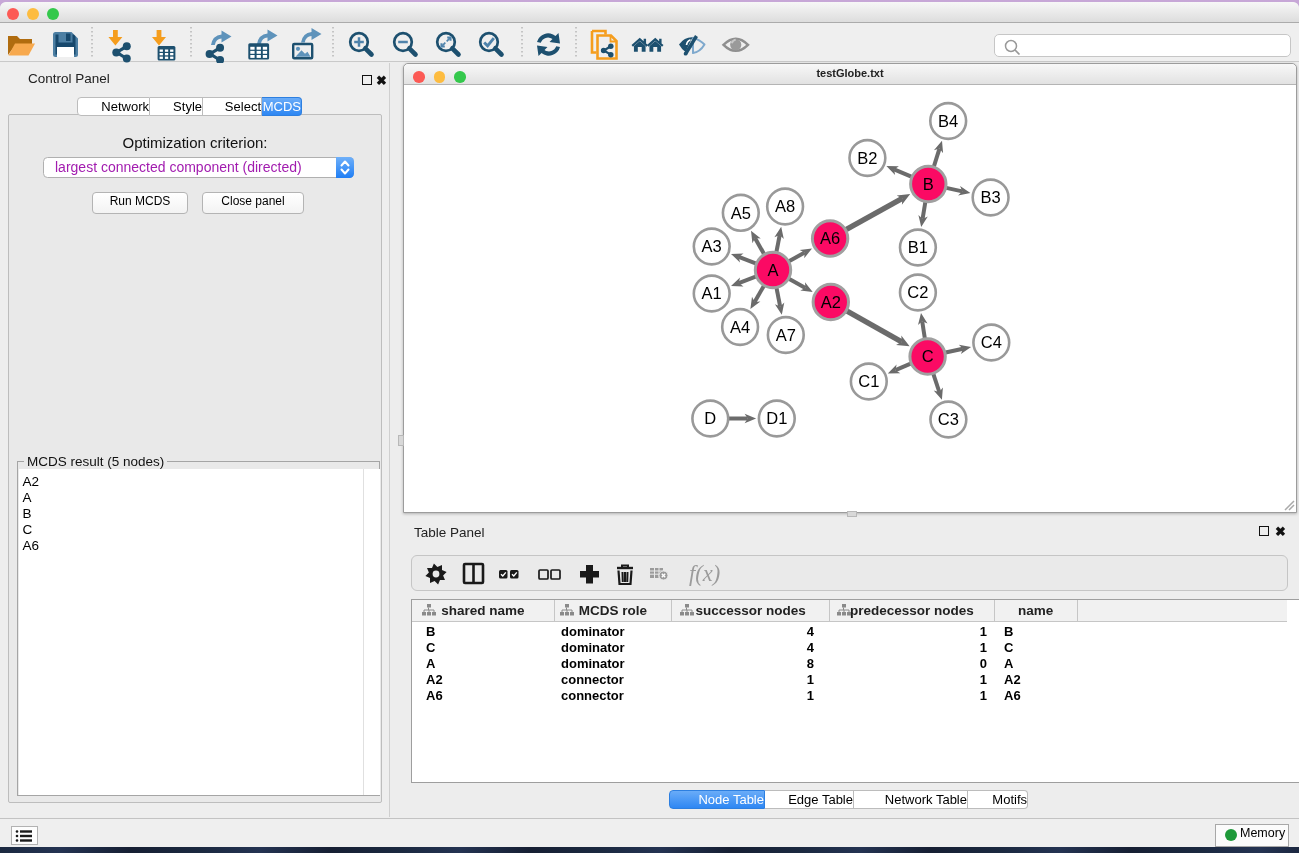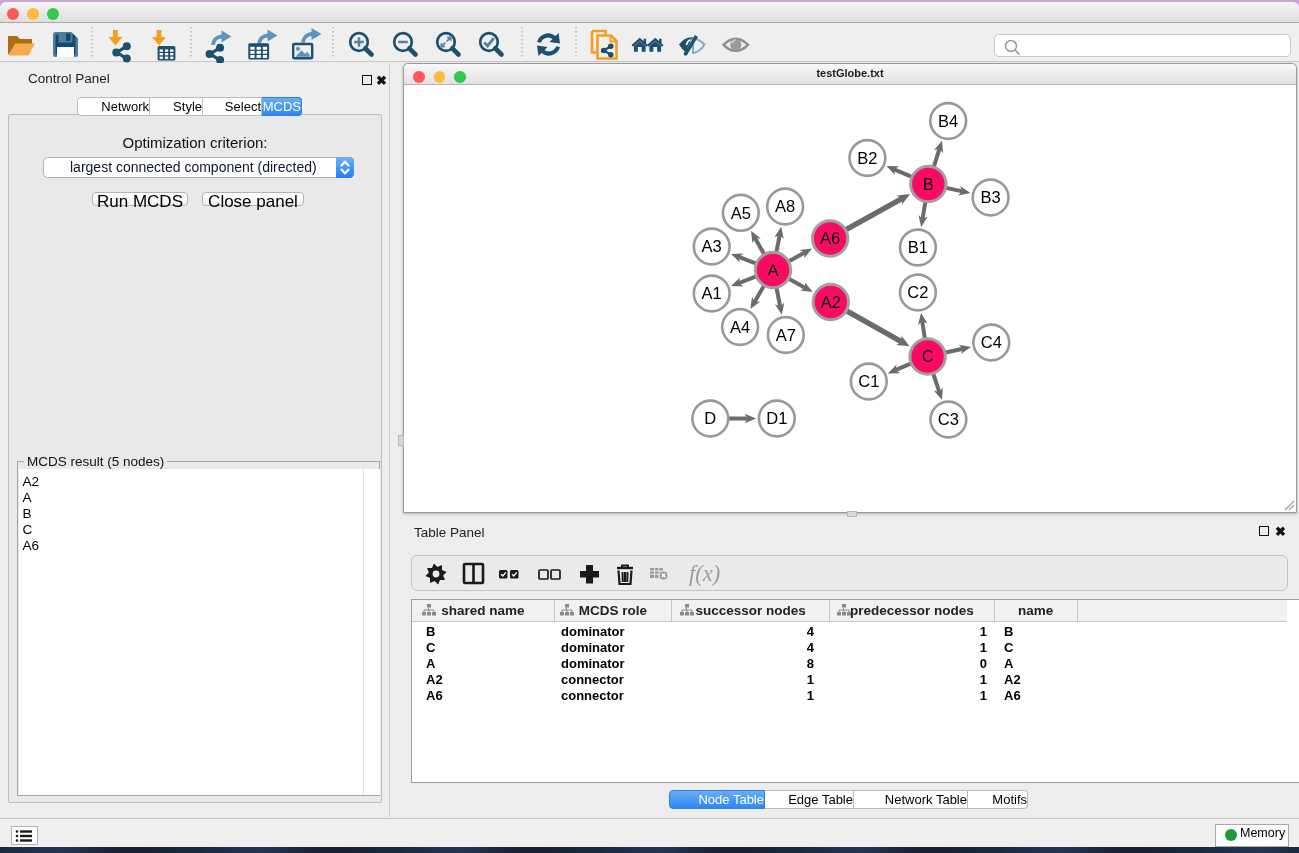--- a/index.html
+++ b/index.html
@@ -17,23 +17,23 @@
 #cp-title { position:absolute; left:28px; top:8px; font-size:13.5px; color:#222; }
 .wbtn-sq { position:absolute; width:10px; height:10px; border:1.6px solid #111; }
 .wbtn-x { position:absolute; font-size:13px; font-weight:bold; color:#111; }
 #cp-content { position:absolute; left:8px; top:51px; width:374px; height:689px; background:#e9e9e9; border:1px solid #bdbdbd; border-radius:2px; }
 .tabrow { position:absolute; display:flex; }
 .tab { height:19px; line-height:18px; font-size:13px; text-align:right; background:#ffffff; border:1px solid #bcbcbc; border-left:none; color:#000; }
 .tab.first { border-left:1px solid #bcbcbc; border-radius:4px 0 0 4px; }
 .tab.last { border-radius:0 4px 4px 0; }
 .tab.sel { background:linear-gradient(#6aacf8,#2e87f3); color:#fff; border-color:#2d7fe0; }
 #optlabel { position:absolute; left:0; top:71px; width:390px; text-align:center; font-size:15px; color:#111; }
-#dropdown { position:absolute; left:43px; top:94px; width:311px; height:21px; background:#fff; border:1px solid #b0b0b0; border-radius:4.5px; font-size:14px; color:#0f172a; line-height:19px; padding-left:26px; }
+#dropdown { position:absolute; left:43px; top:94px; width:311px; height:21px; background:#fff; border:1px solid #b0b0b0; border-radius:4.5px; font-size:14px; color:#a21caf; line-height:19px; padding-left:11px; }
 #dropstep { position:absolute; right:-1px; top:-1px; width:18px; height:21px; border-radius:0 4.5px 4.5px 0; background:linear-gradient(#6fb0f9,#1f7ef5); }
-.btn { position:absolute; height:14px; background:linear-gradient(#ffffff,#f3f3f3); border:1px solid #b4b4b4; border-radius:4px; font-size:17px; color:#000; text-align:center; line-height:17px; }
+.btn { position:absolute; height:22px; background:linear-gradient(#ffffff,#f3f3f3); border:1px solid #b4b4b4; border-radius:4px; font-size:12px; color:#000; text-align:center; line-height:17px; }
 #groupbox { position:absolute; left:17px; top:398px; width:363px; height:335px; border:1px solid #a5a5a5; }
 #grouplabel { position:absolute; left:6px; top:-8px; background:#e9e9e9; padding:0 3px; font-size:13.5px; color:#111; }
 #listbox { position:absolute; left:0.5px; top:7px; width:361px; height:326px; background:#fff; font-size:13.5px; color:#000; padding-top:5px; }
 #listbox .li { padding-left:4px; height:16px; line-height:16px; }
 #listscroll { position:absolute; right:16px; top:0; width:0; height:326px; border-left:1px solid #e0e0e0; }
 
 #netwin { position:absolute; left:403px; top:61px; width:894px; height:450px; background:#fff; border:1px solid #9c9c9c; border-radius:5px 5px 0 0; box-shadow:0 1px 3px rgba(0,0,0,0.25); }
 #nettitle { position:absolute; left:0; top:0; width:100%; height:21px; background:linear-gradient(#f8f8f8,#e2e2e2); border-bottom:1px solid #b4b4b4; border-radius:5px 5px 0 0; }
 #nettitle .tl { position:absolute; top:7px; width:11.5px; height:11.5px; border-radius:50%; }
 #nettitle-text { position:absolute; width:100%; top:3px; text-align:center; font-size:11px; font-weight:bold; color:#222; }

